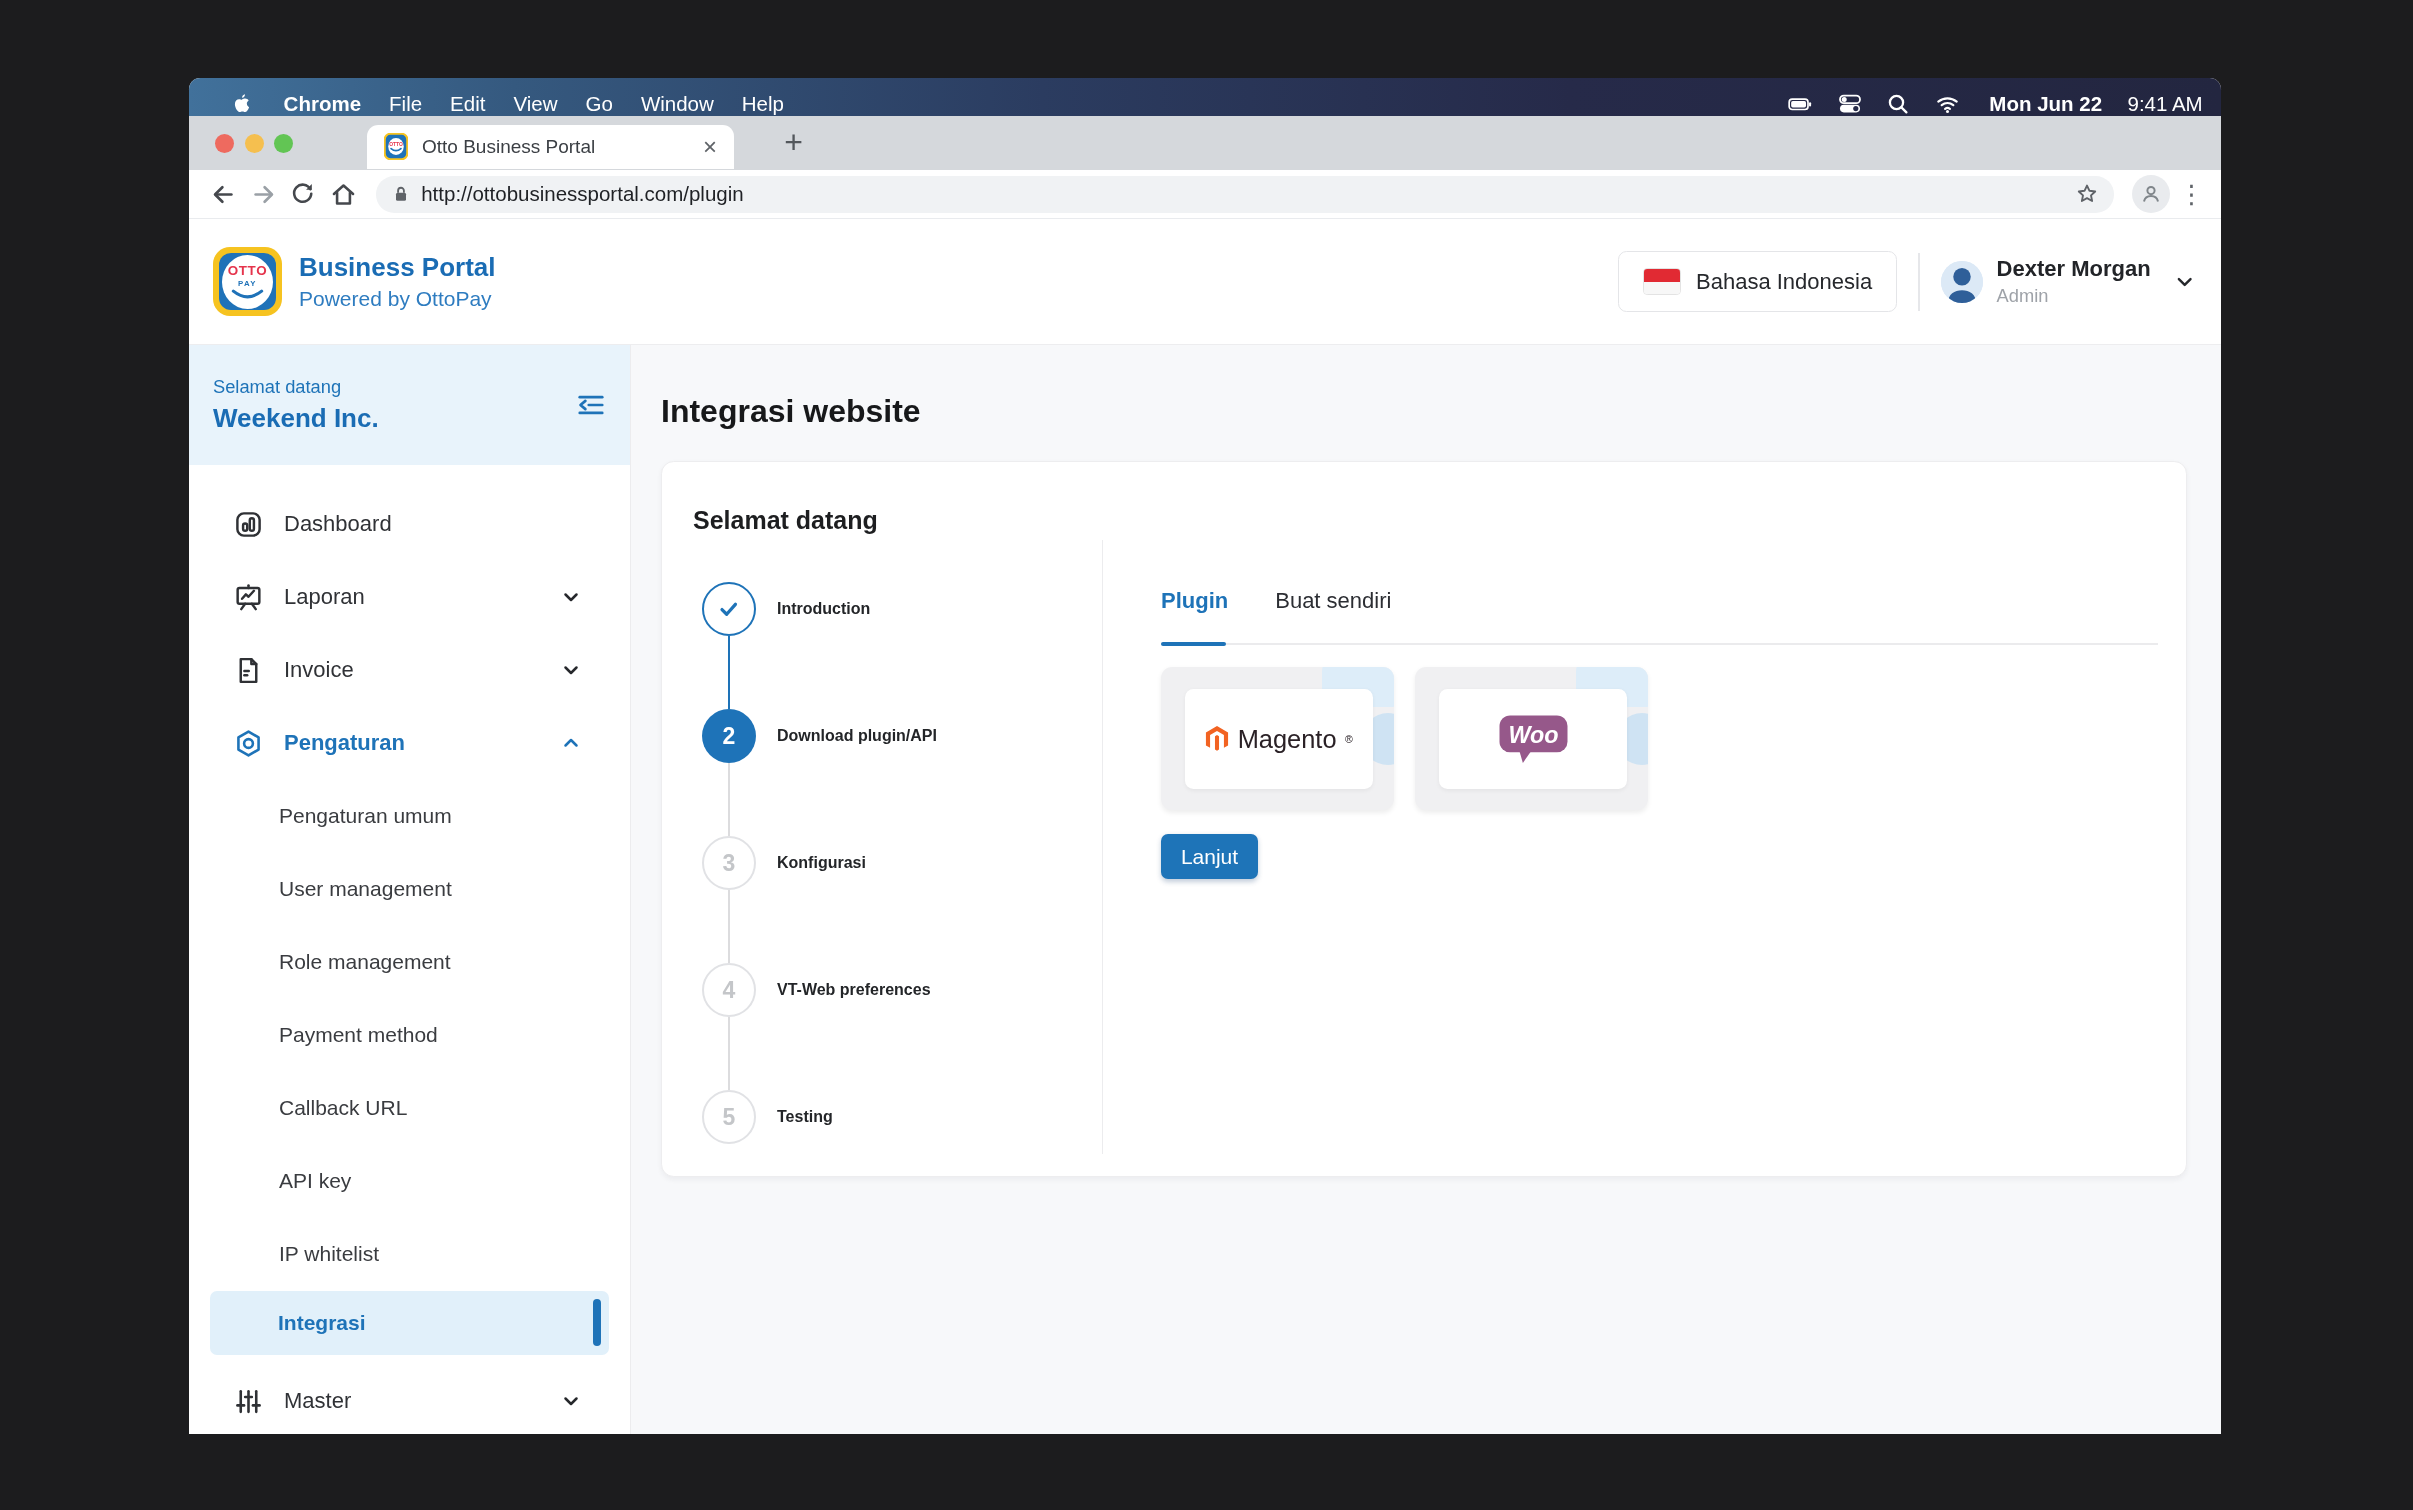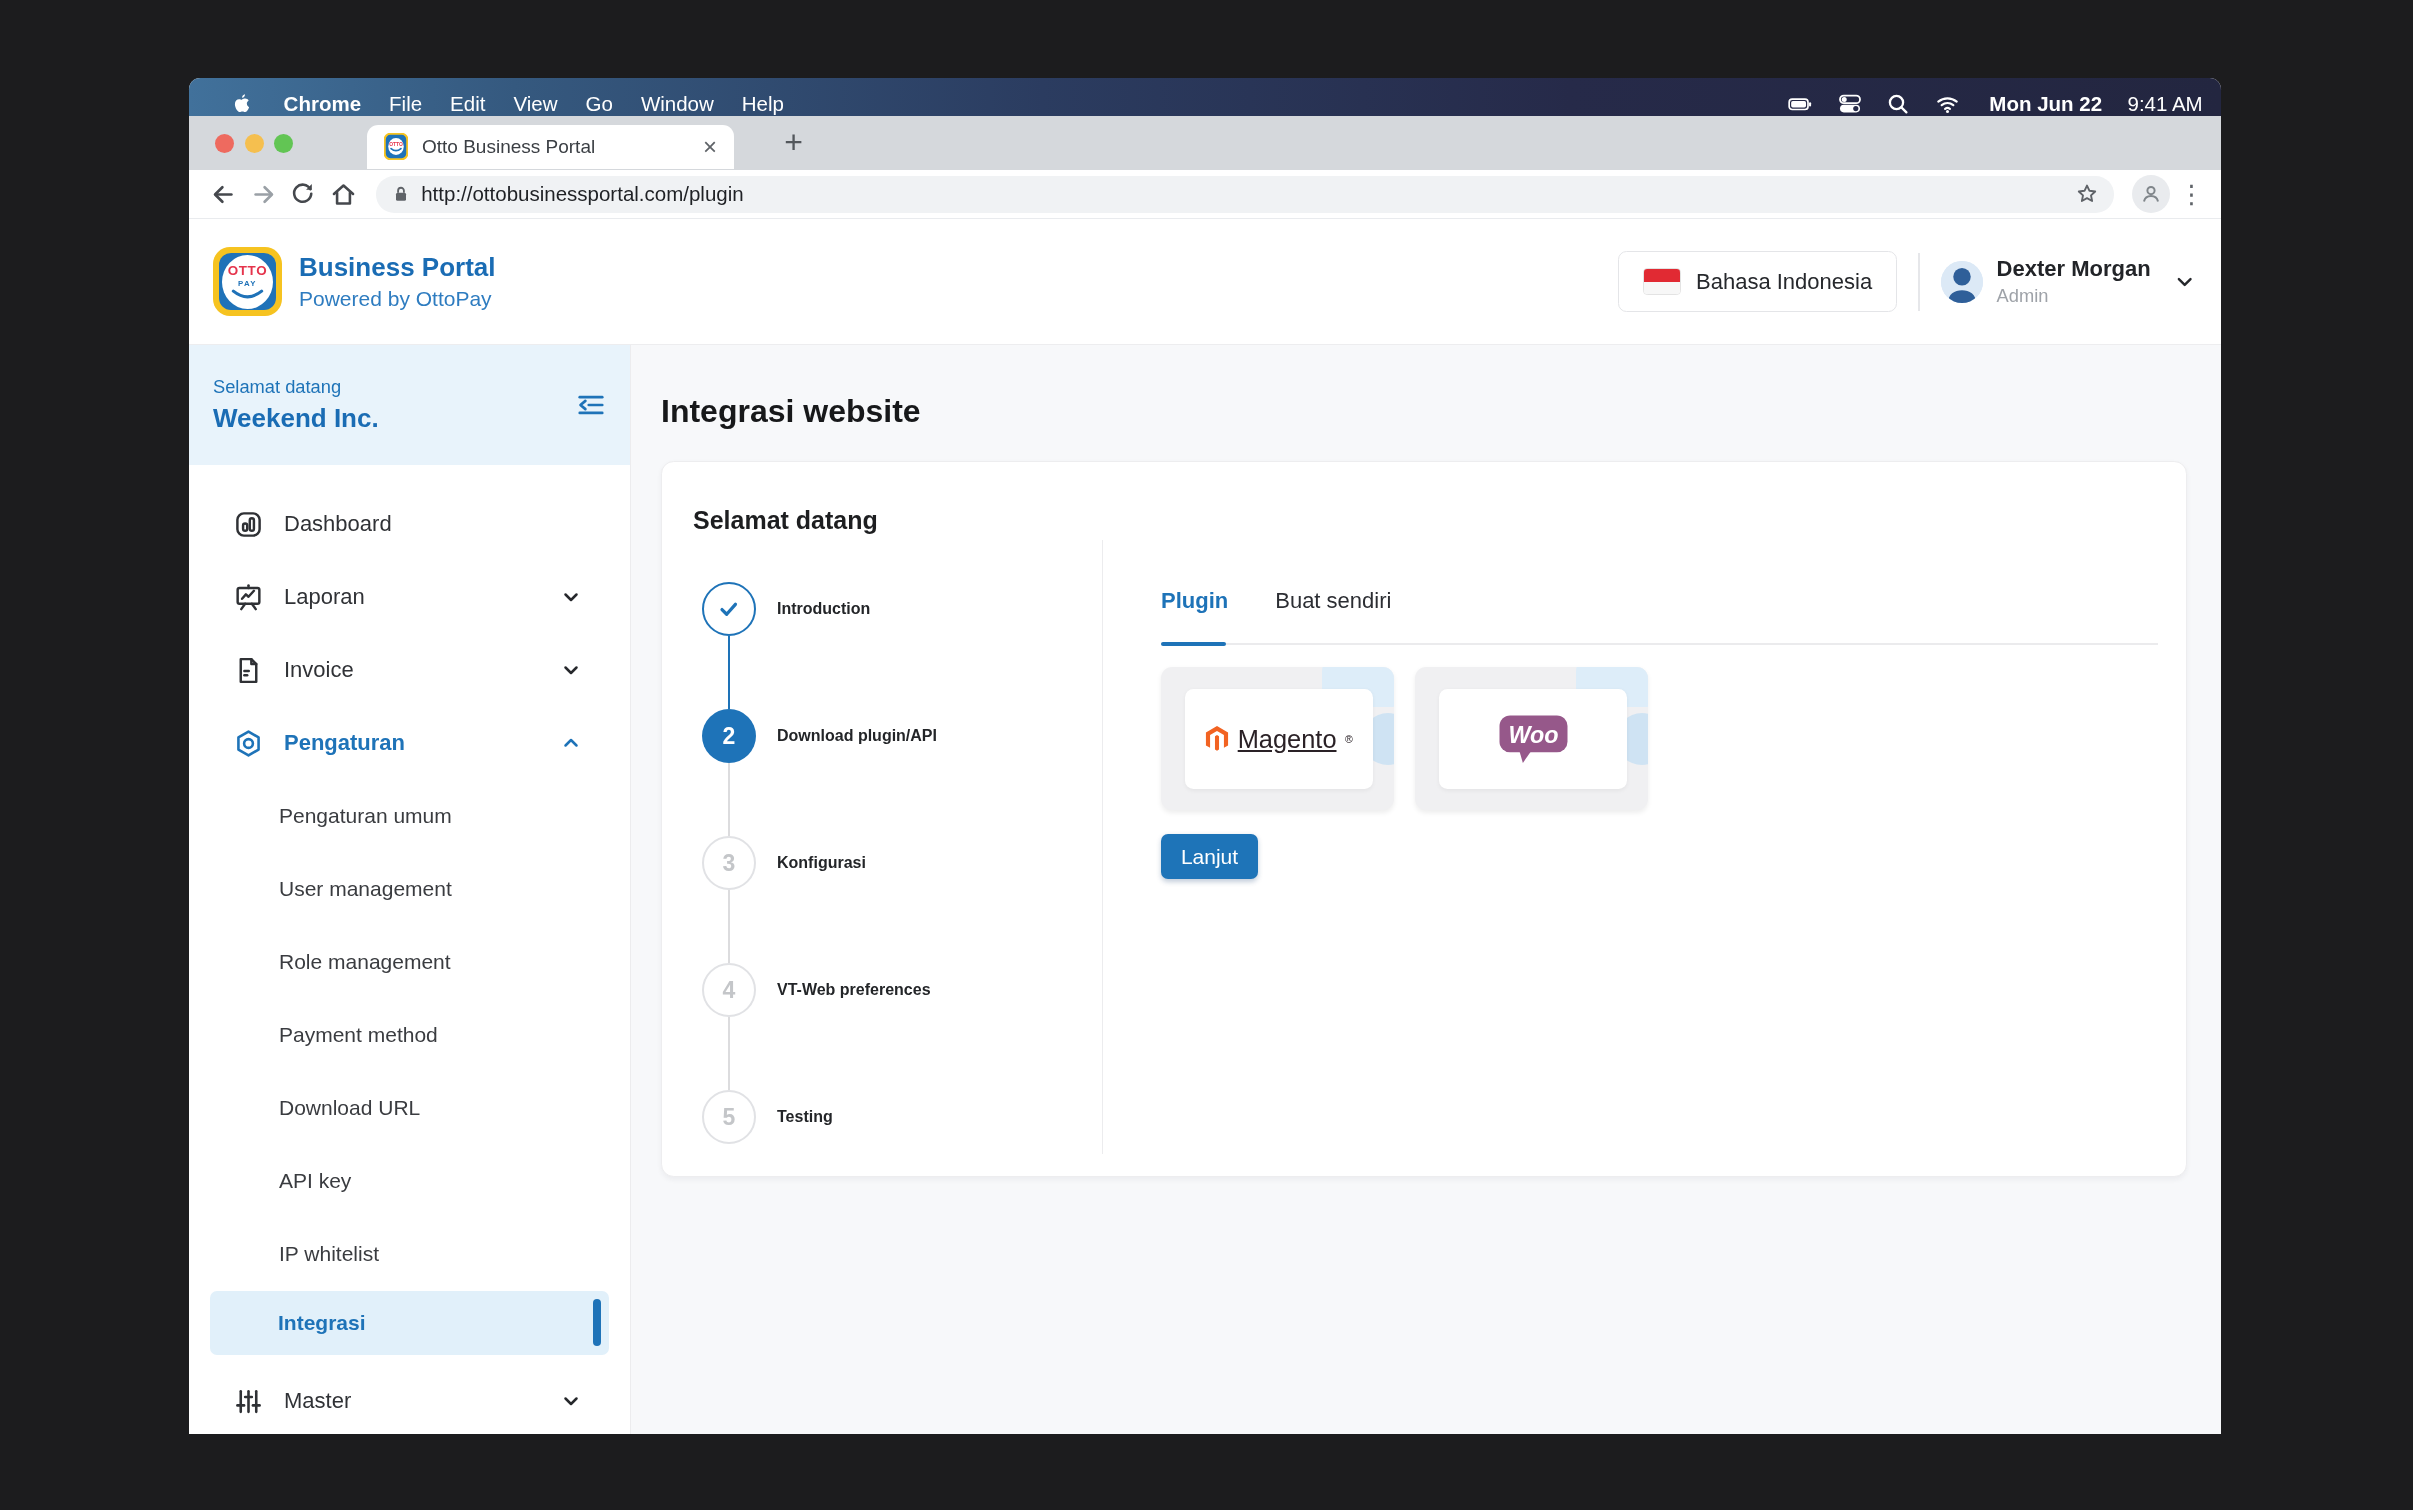--- a/index.html
+++ b/index.html
@@ -131,21 +131,21 @@
   .plugrow { display:flex; gap:21px; margin-top:21px; }
   .plugcard { width:233px; height:143px; background:#f0f0f2; border-radius:11.3px; position:relative;
               overflow:hidden; box-shadow:0 2.1px 5.6px rgba(0,0,0,.07); }
   .deco-rect { position:absolute; top:-11.3px; right:-12.7px; width:85px; height:51px;
                background:#ddedf9; border-radius:15.5px; }
   .deco-circle { position:absolute; right:-20px; top:50%; transform:translateY(-50%);
                  width:52px; height:52px; border-radius:50%; background:#cfe3f3; }
   .plug-inner { position:absolute; left:24px; right:21px; top:22px; bottom:21px; background:#fff;
                 border-radius:8.5px; box-shadow:0 1.4px 4.2px rgba(0,0,0,.05);
                 display:flex; align-items:center; justify-content:center; gap:8.5px; }
-  .mg-name { font-size:25.4px; color:#2a2126;text-decoration:underline; }
+  .mg-name { font-size:25.4px; color:#2a2126; }
   .mg-reg { font-size:10.6px; color:#2a2126; vertical-align:top; }
   .lanjut { margin-top:24px; width:97px; height:45px; background:#1e74b8; border:none;
             border-radius:7px; color:#fff; font-size:21px; font-family:"Liberation Sans",sans-serif;
             box-shadow:0 2.1px 5px rgba(20,60,110,.25); display:flex; align-items:center; justify-content:center; }
 </style>
 </head>
 <body>
 
 <div class="window">
 
@@ -392,21 +392,21 @@
         <div class="srow">
             <span class="slabel">User management</span>
           </div>
         <div class="srow">
             <span class="slabel">Role management</span>
           </div>
         <div class="srow">
             <span class="slabel">Payment method</span>
           </div>
         <div class="srow">
-            <span class="slabel">Download URL</span>
+            <span class="slabel">Callback URL</span>
           </div>
         <div class="srow">
             <span class="slabel">API key</span>
           </div>
         <div class="srow">
             <span class="slabel">IP whitelist</span>
           </div>
 
         <div class="srow-active">
           <span class="slabel">Integrasi</span>

